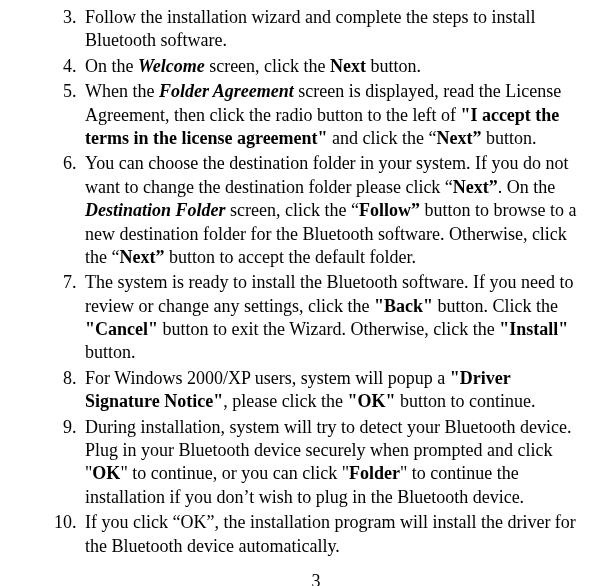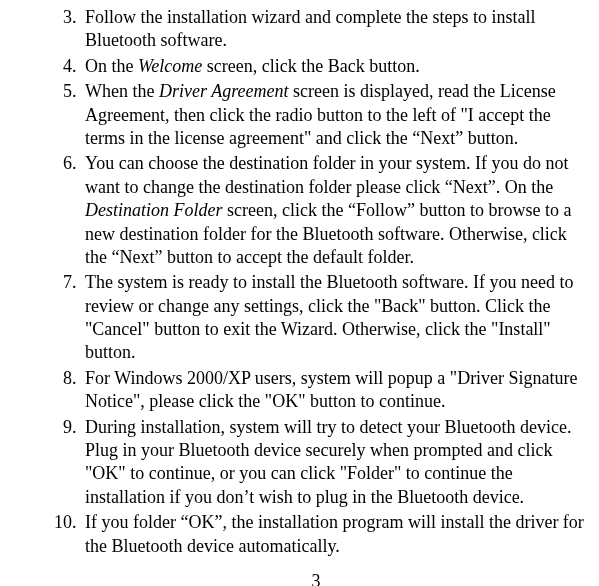--- a/index.html
+++ b/index.html
@@ -25,31 +25,31 @@
   }
   li {
     padding-left: 4px;
     margin-bottom: 2px;
   }
   .pagenum {
     text-align: center;
     margin-top: 12px;
     font-size: 18px;
   }
-  b { font-weight: normal; }
+  b { font-weight: bold; }
   i { font-style: italic; }
 </style>
 </head>
 <body>
 
 <div class="page">
   <ol id="steps" start="3">
       <li>Follow the installation wizard and complete the steps to install Bluetooth software.</li>
-      <li>On the <b><i>Welcome</i></b> screen, click the <b>Back</b> button.</li>
-      <li>When the <b><i>Driver Agreement</i></b> screen is displayed, read the License Agreement, then click the radio button to the left of <b>"I accept the terms in the license agreement"</b> and click the “<b>Next”</b> button.</li>
+      <li>On the <b><i>Welcome</i></b> screen, click the <b>Next</b> button.</li>
+      <li>When the <b><i>Folder Agreement</i></b> screen is displayed, read the License Agreement, then click the radio button to the left of <b>"I accept the terms in the license agreement"</b> and click the “<b>Next”</b> button.</li>
       <li>You can choose the destination folder in your system. If you do not want to change the destination folder please click “<b>Next”</b>. On the <b><i>Destination Folder</i></b> screen, click the “<b>Follow”</b> button to browse to a new destination folder for the Bluetooth software. Otherwise, click the “<b>Next”</b> button to accept the default folder.</li>
       <li>The system is ready to install the Bluetooth software. If you need to review or change any settings, click the <b>"Back"</b> button. Click the <b>"Cancel"</b> button to exit the Wizard. Otherwise, click the <b>"Install"</b> button.</li>
       <li>For Windows 2000/XP users, system will popup a <b>"Driver Signature Notice"</b>, please click the <b>"OK"</b> button to continue.</li>
       <li>During installation, system will try to detect your Bluetooth device. Plug in your Bluetooth device securely when prompted and click "<b>OK</b>" to continue, or you can click "<b>Folder</b>" to continue the installation if you don’t wish to plug in the Bluetooth device.</li>
-      <li>If you folder “OK”, the installation program will install the driver for the Bluetooth device automatically.</li>
+      <li>If you click “OK”, the installation program will install the driver for the Bluetooth device automatically.</li>
     </ol>
   <div class="pagenum">3</div>
 </div>
 
 </body></html>

